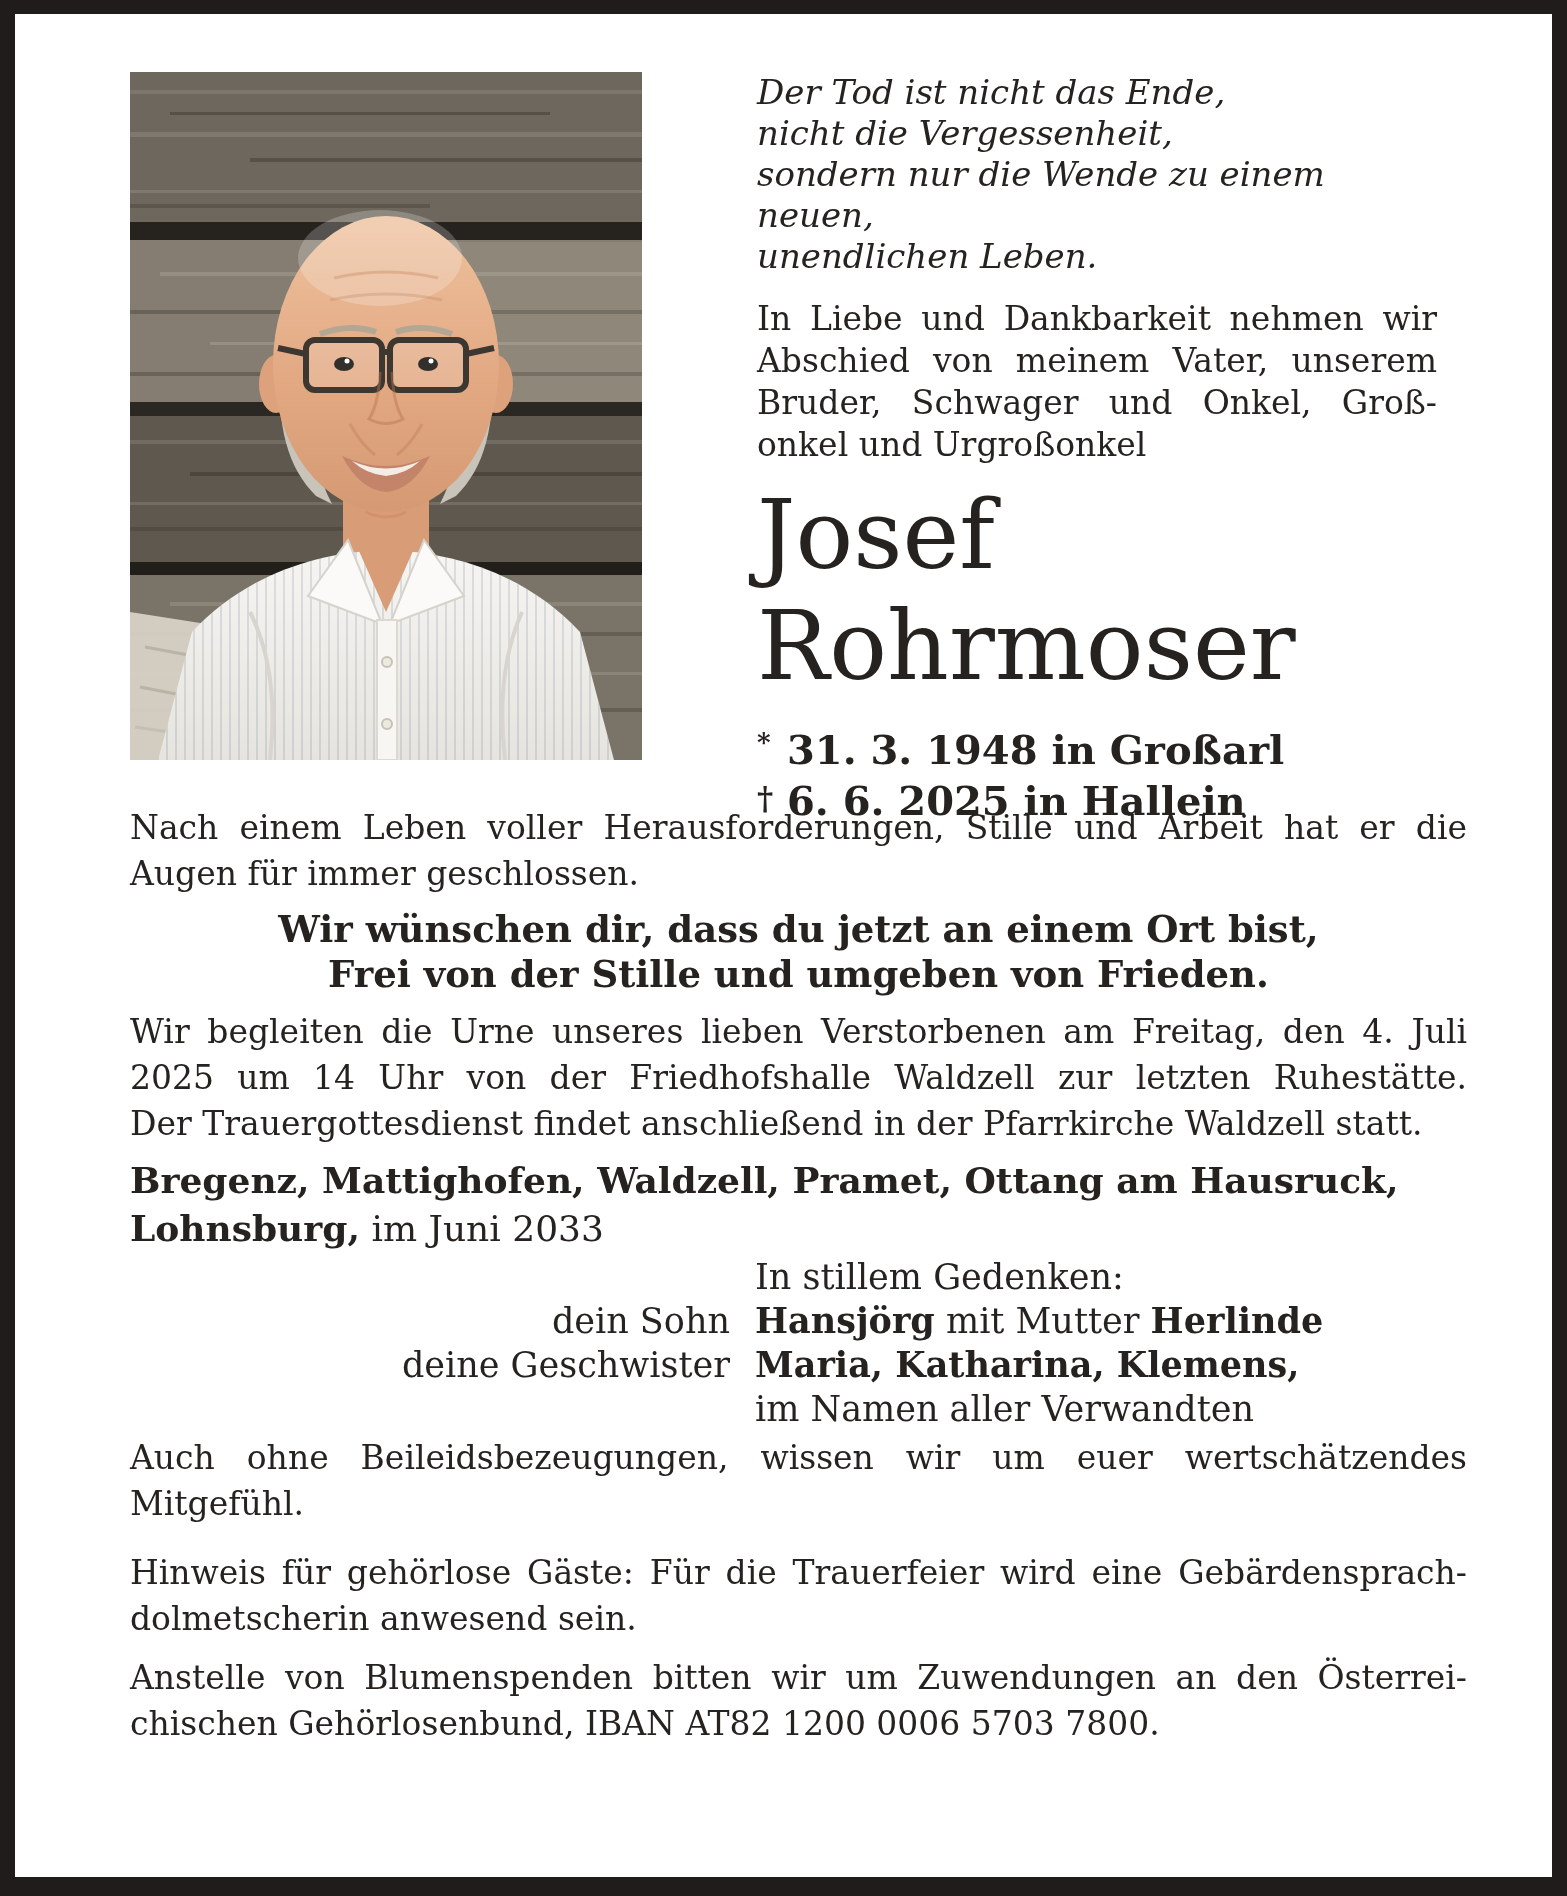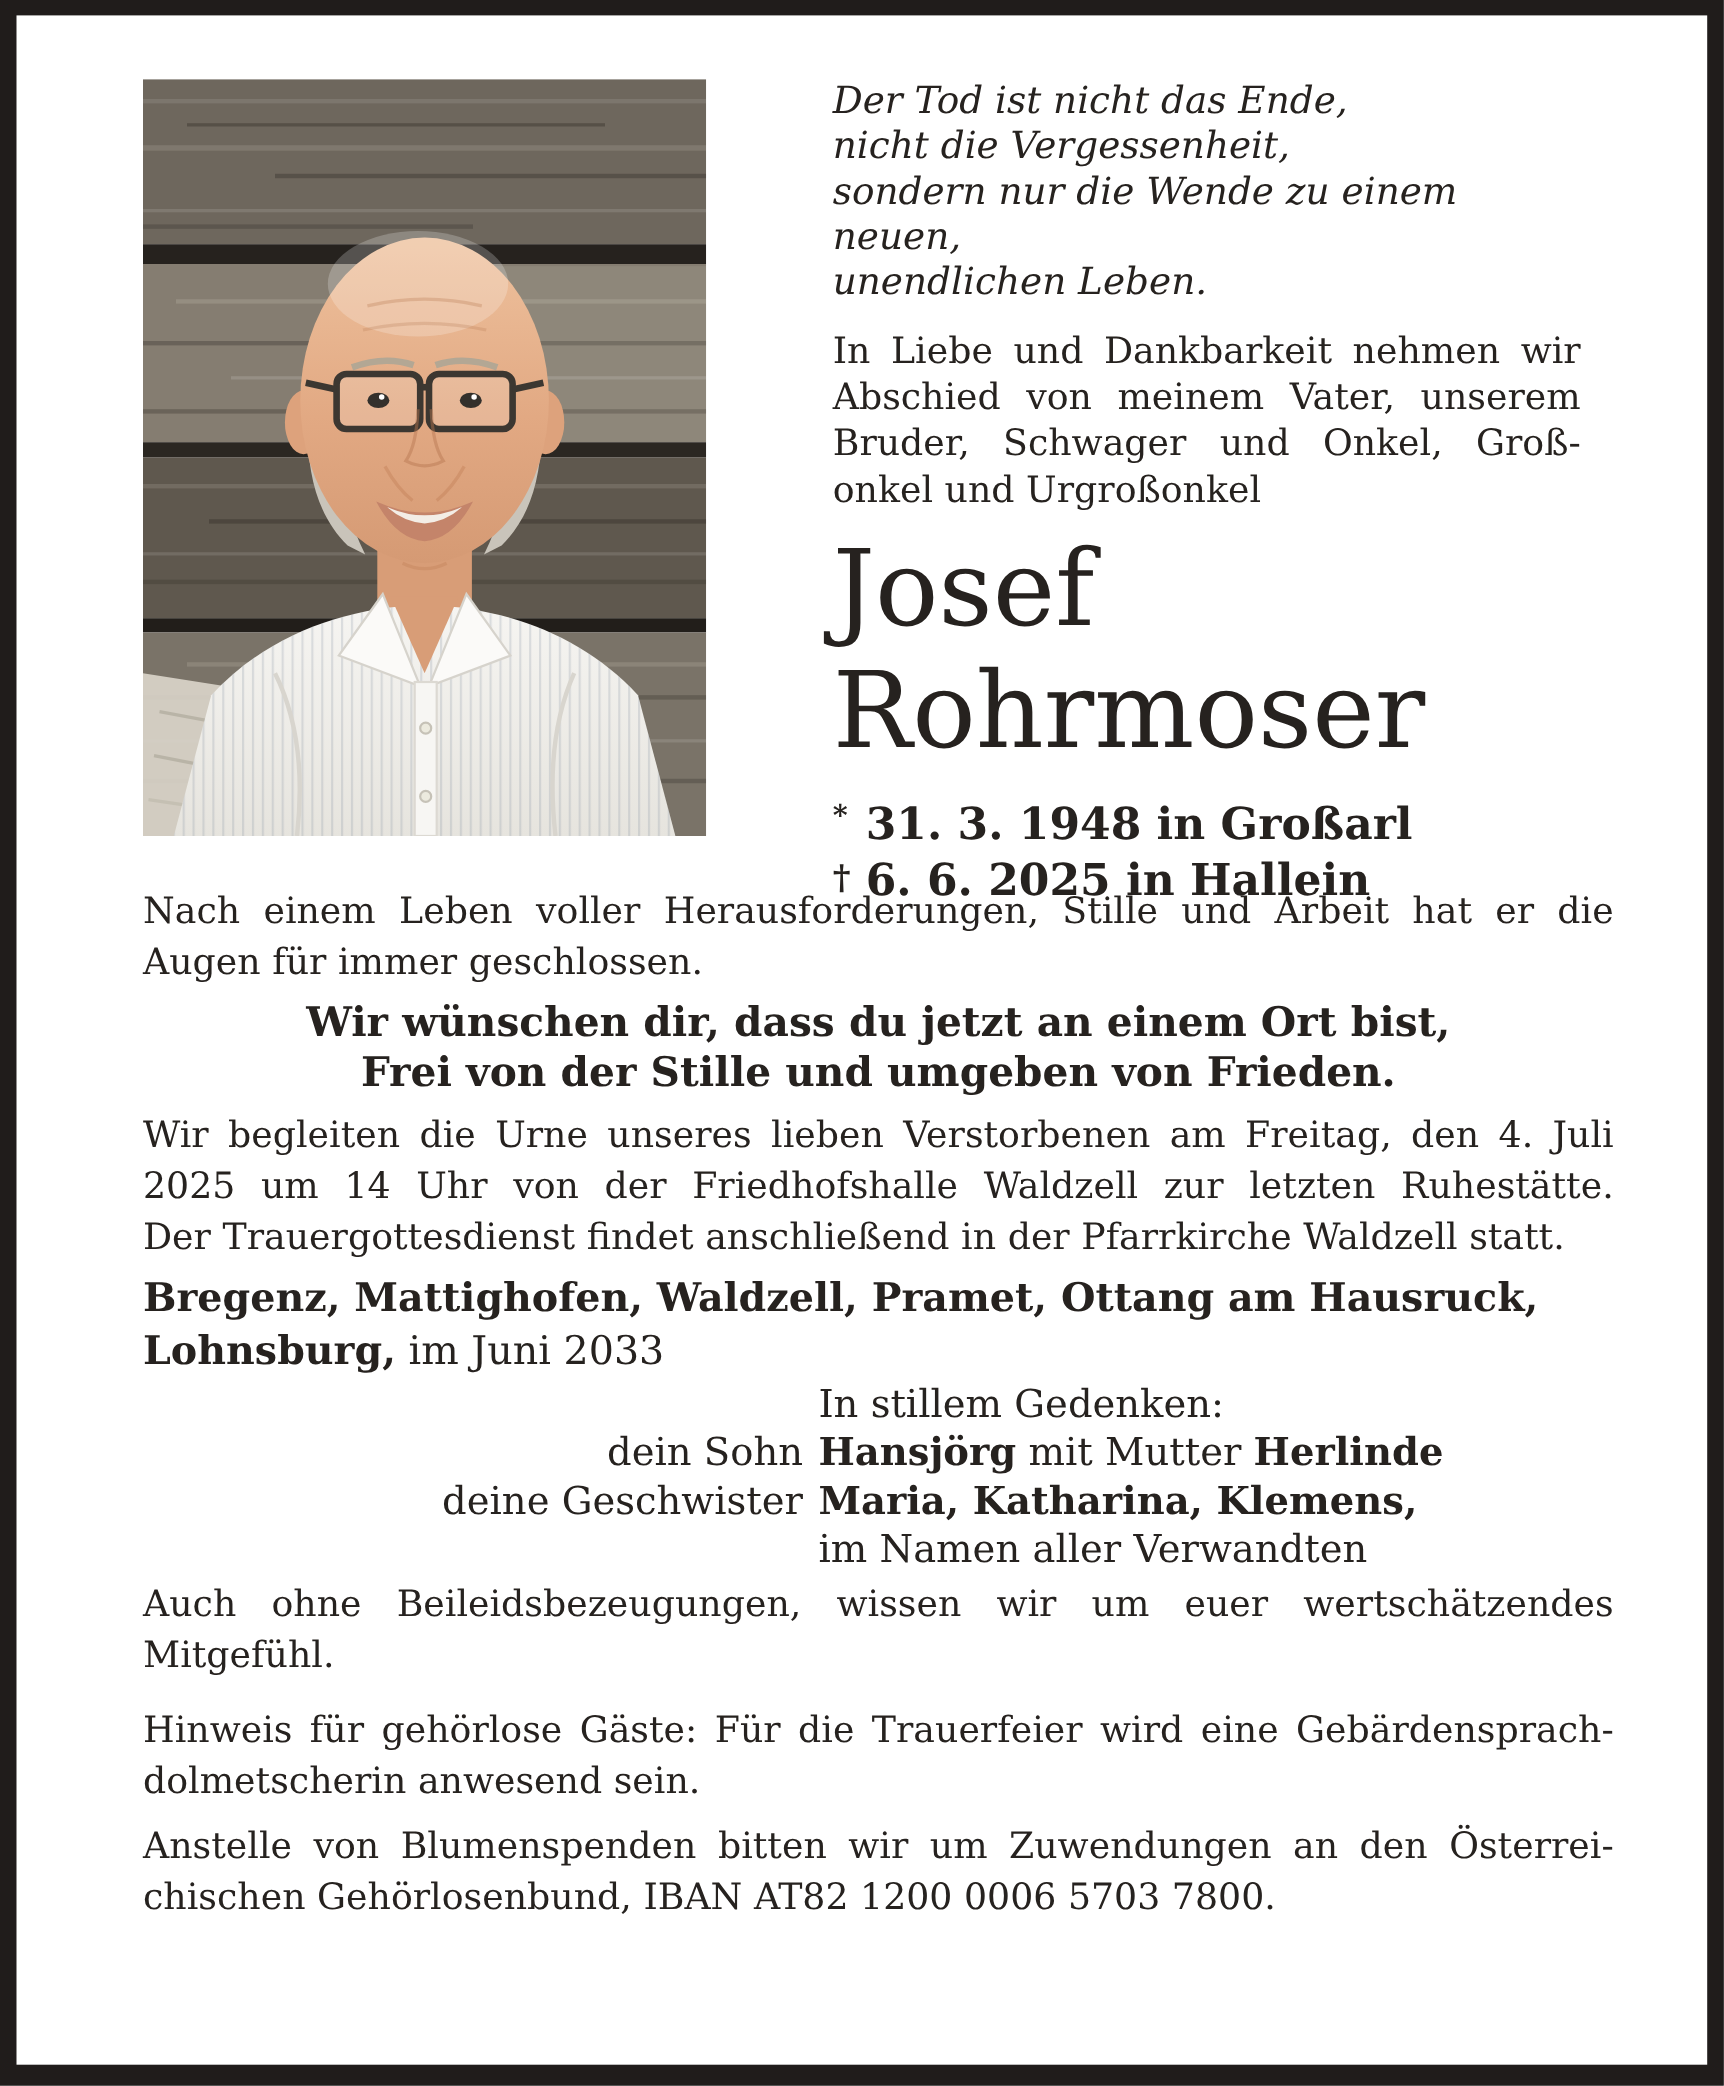--- a/index.html
+++ b/index.html
@@ -21,21 +21,21 @@
   .sym{display:inline-block;width:30px;font-size:26px;vertical-align:13px;text-align:left;}
   .symd{display:inline-block;width:30px;font-size:31px;vertical-align:6px;text-align:left;}
 
   .para{font-size:33px;line-height:46px;}
   .life{margin-top:0;}
   .wish{margin-top:10px;text-align:center;font-weight:bold;font-size:37px;line-height:45px;}
   .funeral{margin-top:12px;}
   .cities{margin-top:9px;font-size:36px;line-height:48px;}
   .b{font-weight:bold;}
   .gedenken{margin-top:2px;font-size:35px;line-height:44px;}
-  .grow{display:grid;grid-template-columns:600px 1fr;column-gap:14px;}
+  .grow{display:grid;grid-template-columns:600px 1fr;column-gap:25px;}
   .glabel{text-align:right;white-space:nowrap;}
   .gval{text-align:left;white-space:nowrap;}
   .condolence{margin-top:4px;}
   .hint{margin-top:23px;}
   .donation{margin-top:13px;}
 </style>
 </head>
 <body>
 
 <div class="page">

